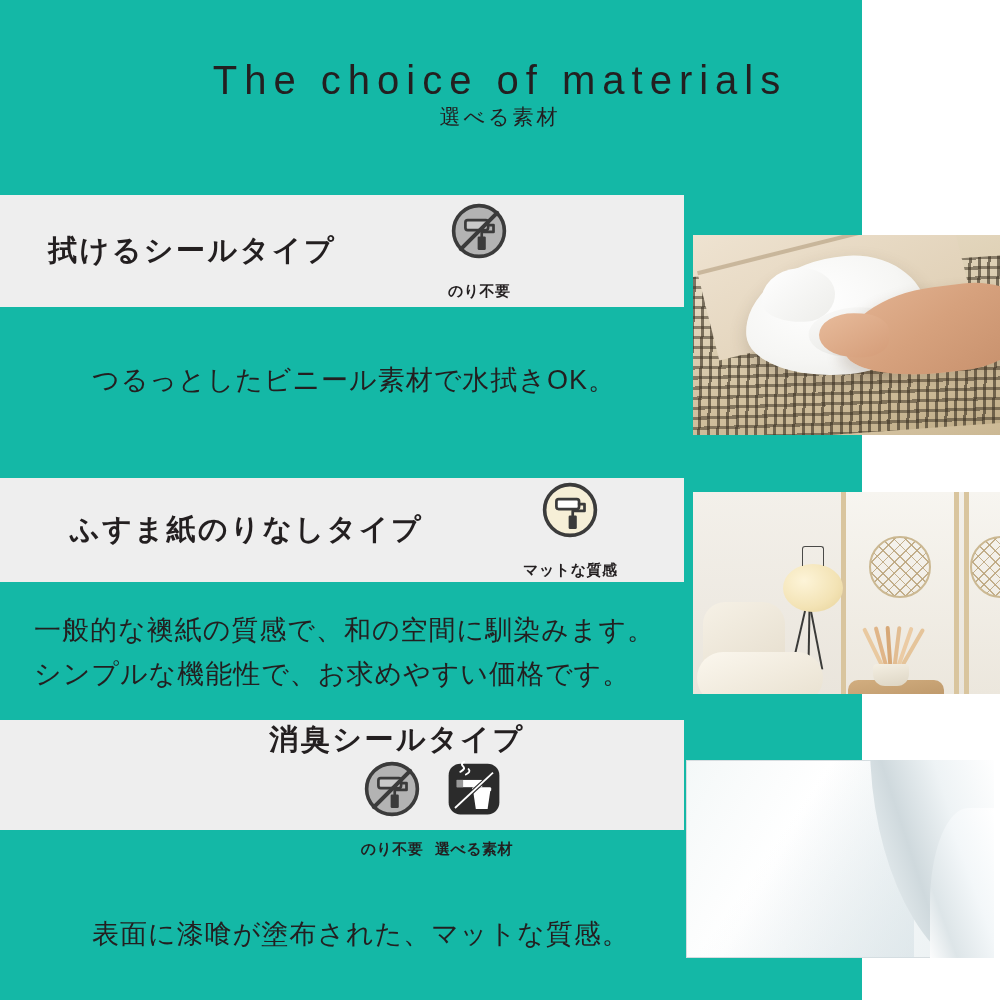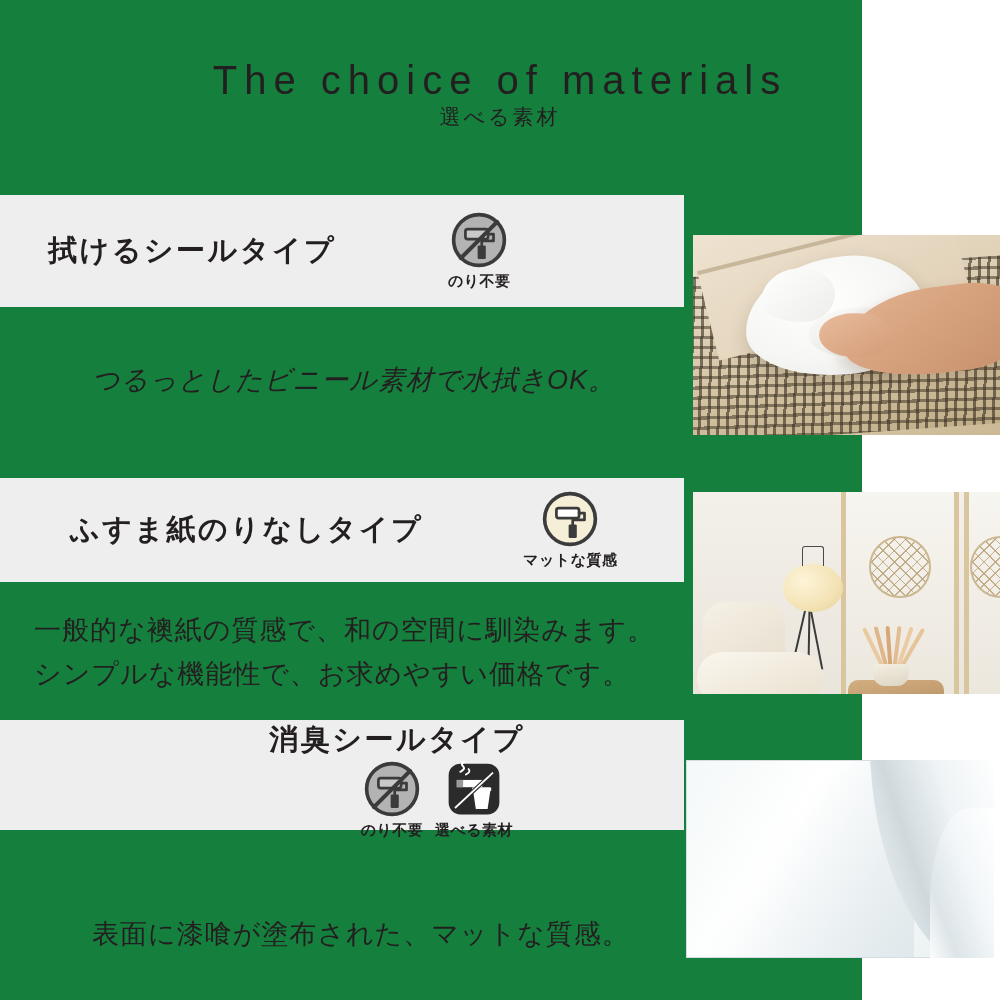--- a/index.html
+++ b/index.html
@@ -9,21 +9,21 @@
     height: 1000px;
     background: #ffffff;
     font-family: "Liberation Sans", "DejaVu Sans", sans-serif;
     overflow: hidden;
   }
 
   #page {
     position: relative;
     width: 862px;
     height: 1000px;
-    background: #15803d;
+    background: #14b8a6;
   }
 
   
   .header {
     position: absolute;
     top: 0; left: 0;
     width: 1000px;
     height: 200px;
     display: flex;
     flex-direction: column;
@@ -69,21 +69,21 @@
     align-items: flex-start;
     gap: 16px;
   }
   .badge {
     display: flex;
     flex-direction: column;
     align-items: center;
     width: 66px;
   }
   .badge-label {
-    margin-top: 3px;
+    margin-top: 22px;
     font-size: 15px;
     color: #231f20;
     font-weight: 700;
     letter-spacing: 0.5px;
     white-space: nowrap;
   }
   .badge-icon { width: 58px; height: 58px; display: block; }
 
   .body-text {
     position: absolute;
@@ -258,21 +258,21 @@
             <rect x="17" y="20" width="25" height="11" rx="2.5" fill="#c9c9c9" stroke="#3b3b3b" stroke-width="3"></rect>
             <path d="M42 25.5 L48 25.5 L48 33 L35 33 L35 38" fill="none" stroke="#3b3b3b" stroke-width="3" stroke-linejoin="round" stroke-linecap="round"></path>
             <rect x="30.5" y="38" width="9" height="15" rx="1.5" fill="#3b3b3b"></rect>
             <line x1="12" y1="52" x2="52" y2="12" stroke="#3b3b3b" stroke-width="4.5" stroke-linecap="round"></line>
           </svg>
           <div class="badge-label">のり不要</div>
         </div>
       </div>
     </div>
 
-    <div class="body-text" style="top:358px; left:92px;font-style:italic;">つるっとしたビニール素材で水拭きOK。</div>
+    <div class="body-text" style="top:358px; left:92px;">つるっとしたビニール素材で水拭きOK。</div>
 
     <div class="photo" style="top:235px; left:693px; width:307px; height:200px;">
       <div class="ph1-bg"></div>
       <div class="ph1-weave"></div>
       <div class="ph1-floor"></div>
       <div class="ph1-towel"></div>
       <div class="ph1-hand"></div>
     </div>
   </div>
 

